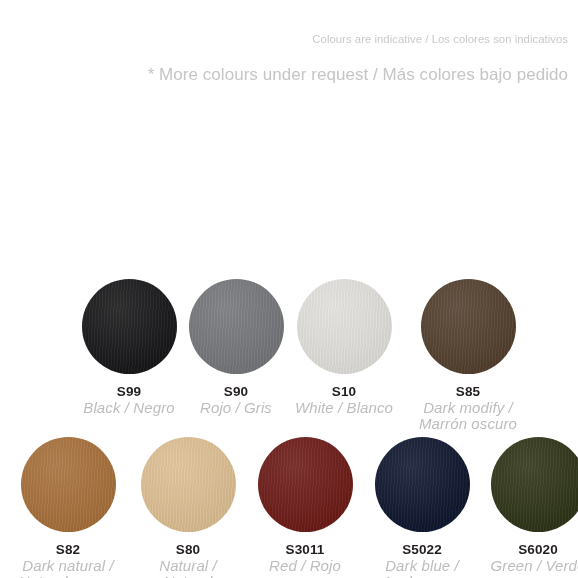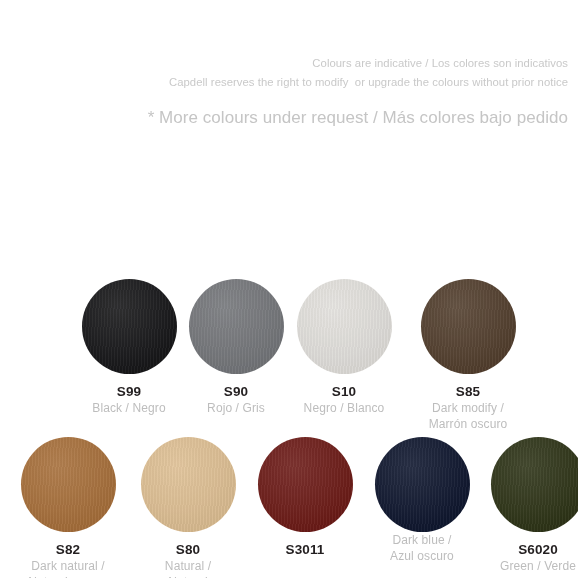--- a/index.html
+++ b/index.html
@@ -18,21 +18,20 @@
   
   .disclaimer {
     position: absolute;
     top: 0;
     left: 0;
     width: 578px;
     padding-top: 30px;
     text-align: right;
     box-sizing: border-box;
     padding-right: 10px;
-    margin-top: 24px;
   }
   .disclaimer-line {
     display: block;
     color: #c9c9c9;
     font-size: 11.3px;
     line-height: 19px;
     letter-spacing: 0.05px;
     white-space: pre;
   }
   .disclaimer-gap {
@@ -103,52 +102,52 @@
     margin-top: 9px;
     color: #231f20;
     font-size: 13.5px;
     font-weight: bold;
     line-height: 17px;
     letter-spacing: 0.1px;
   }
   .swatch-desc {
     display: block;
     color: #bdbdbd;
-    font-size: 12px;
+    font-size: 15px;
     line-height: 16px;
     letter-spacing: 0.1px;
     white-space: pre-line;
+    font-style: italic;
   }
 </style>
 </head>
 <body>
 
 <div class="disclaimer">
   <span class="disclaimer-line">Colours are indicative / Los colores son indicativos</span>
-  <span class="disclaimer-line">Capdell reserves the right to modify  or upgrade the colours without prior notice</span>
   <span class="disclaimer-gap"></span>
   <span class="note-line">* More colours under request / Más colores bajo pedido</span>
 </div>
 
 <div class="swatch-grid" id="row-1">
   <div class="swatch-row">
       <div class="swatch" style="left: 119px;">
         <div class="swatch-disc" style="background: rgb(24, 24, 26);"></div>
         <span class="swatch-code">S99</span>
         <span class="swatch-desc">Black / Negro</span>
       </div>
       <div class="swatch" style="left: 226px;">
         <div class="swatch-disc" style="background: rgb(118, 120, 124);"></div>
         <span class="swatch-code">S90</span>
         <span class="swatch-desc">Rojo / Gris</span>
       </div>
       <div class="swatch" style="left: 334px;">
         <div class="swatch-disc" style="background: rgb(228, 226, 222);"></div>
         <span class="swatch-code">S10</span>
-        <span class="swatch-desc">Negro / Blanco</span>
+        <span class="swatch-desc">White / Blanco</span>
       </div>
       <div class="swatch" style="left: 458px;">
         <div class="swatch-disc" style="background: rgb(84, 64, 47);"></div>
         <span class="swatch-code">S85</span>
         <span class="swatch-desc">Dark modify /
 Marrón oscuro</span>
       </div>
     </div>
 </div>
 <div class="swatch-grid" id="row-2">
@@ -161,23 +160,25 @@
       </div>
       <div class="swatch" style="left: 178px;">
         <div class="swatch-disc" style="background: rgb(224, 193, 149);"></div>
         <span class="swatch-code">S80</span>
         <span class="swatch-desc">Natural /
 Natural</span>
       </div>
       <div class="swatch" style="left: 295px;">
         <div class="swatch-disc" style="background: rgb(110, 28, 24);"></div>
         <span class="swatch-code">S3011</span>
+        <span class="swatch-desc">Red / Rojo</span>
       </div>
       <div class="swatch" style="left: 412px;">
         <div class="swatch-disc" style="background: rgb(16, 24, 48);"></div>
+        <span class="swatch-code">S5022</span>
         <span class="swatch-desc">Dark blue /
 Azul oscuro</span>
       </div>
       <div class="swatch" style="left: 528px;">
         <div class="swatch-disc" style="background: rgb(47, 53, 24);"></div>
         <span class="swatch-code">S6020</span>
         <span class="swatch-desc">Green / Verde</span>
       </div>
     </div>
 </div>

